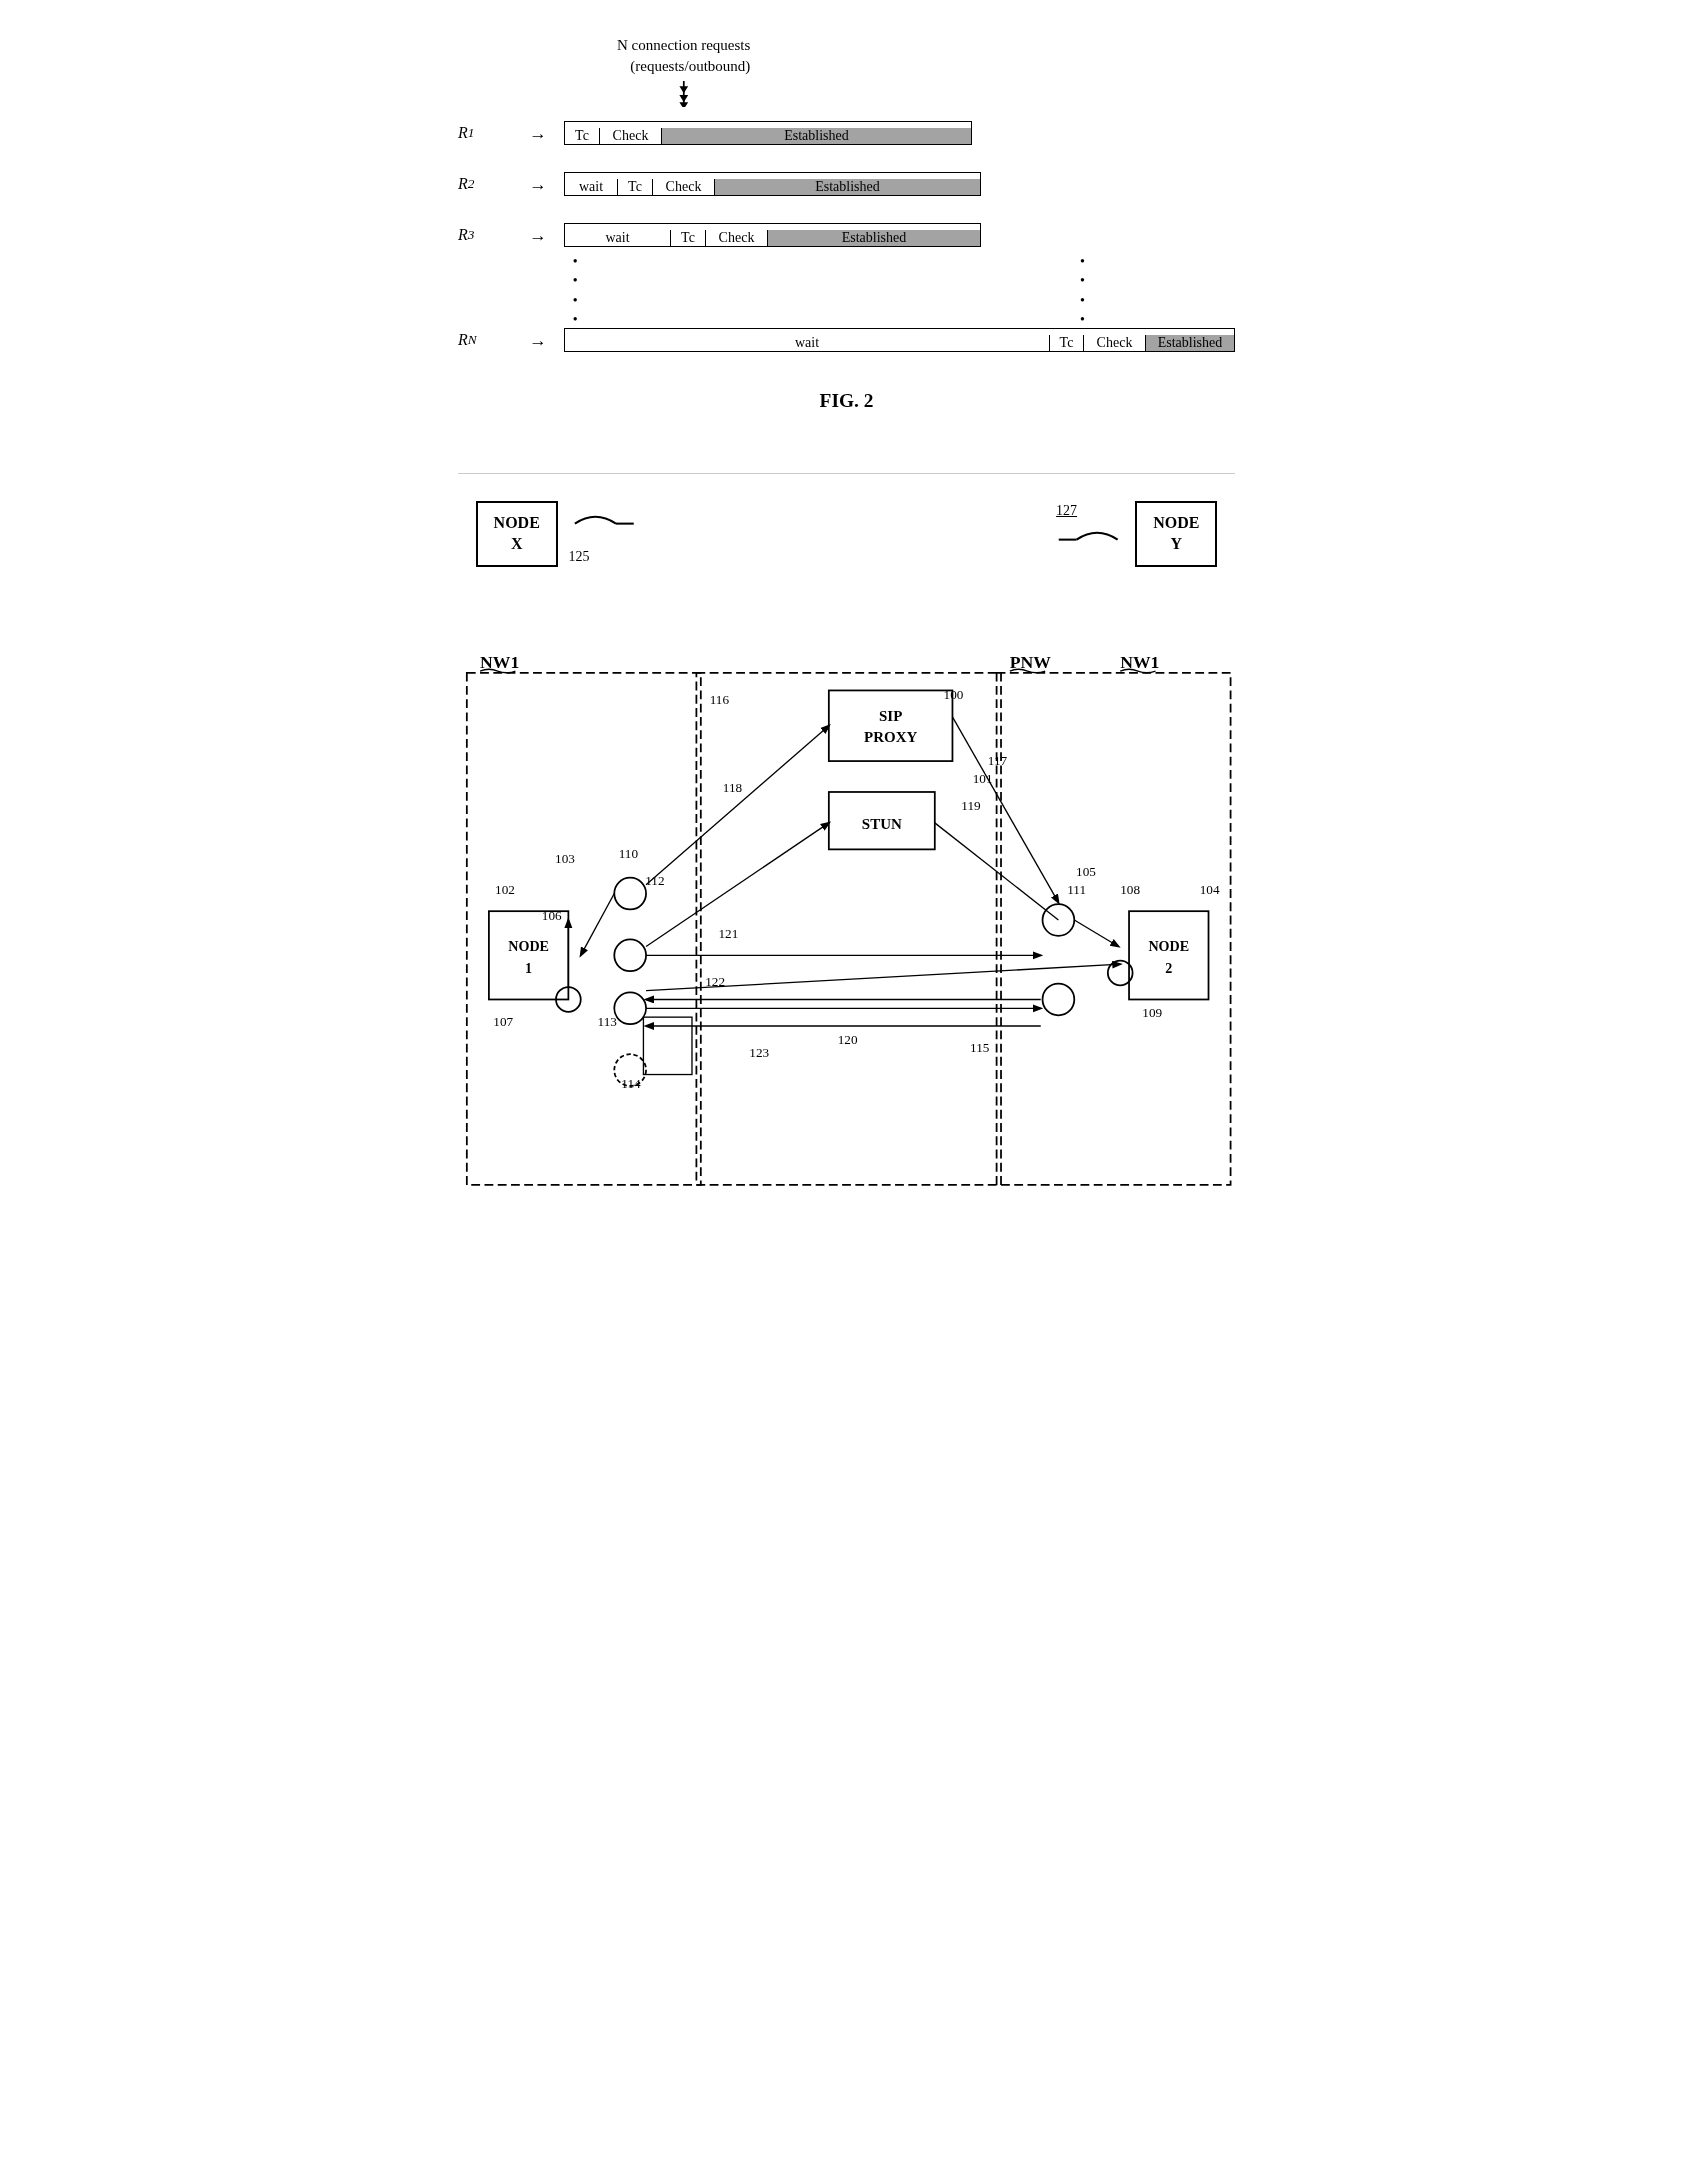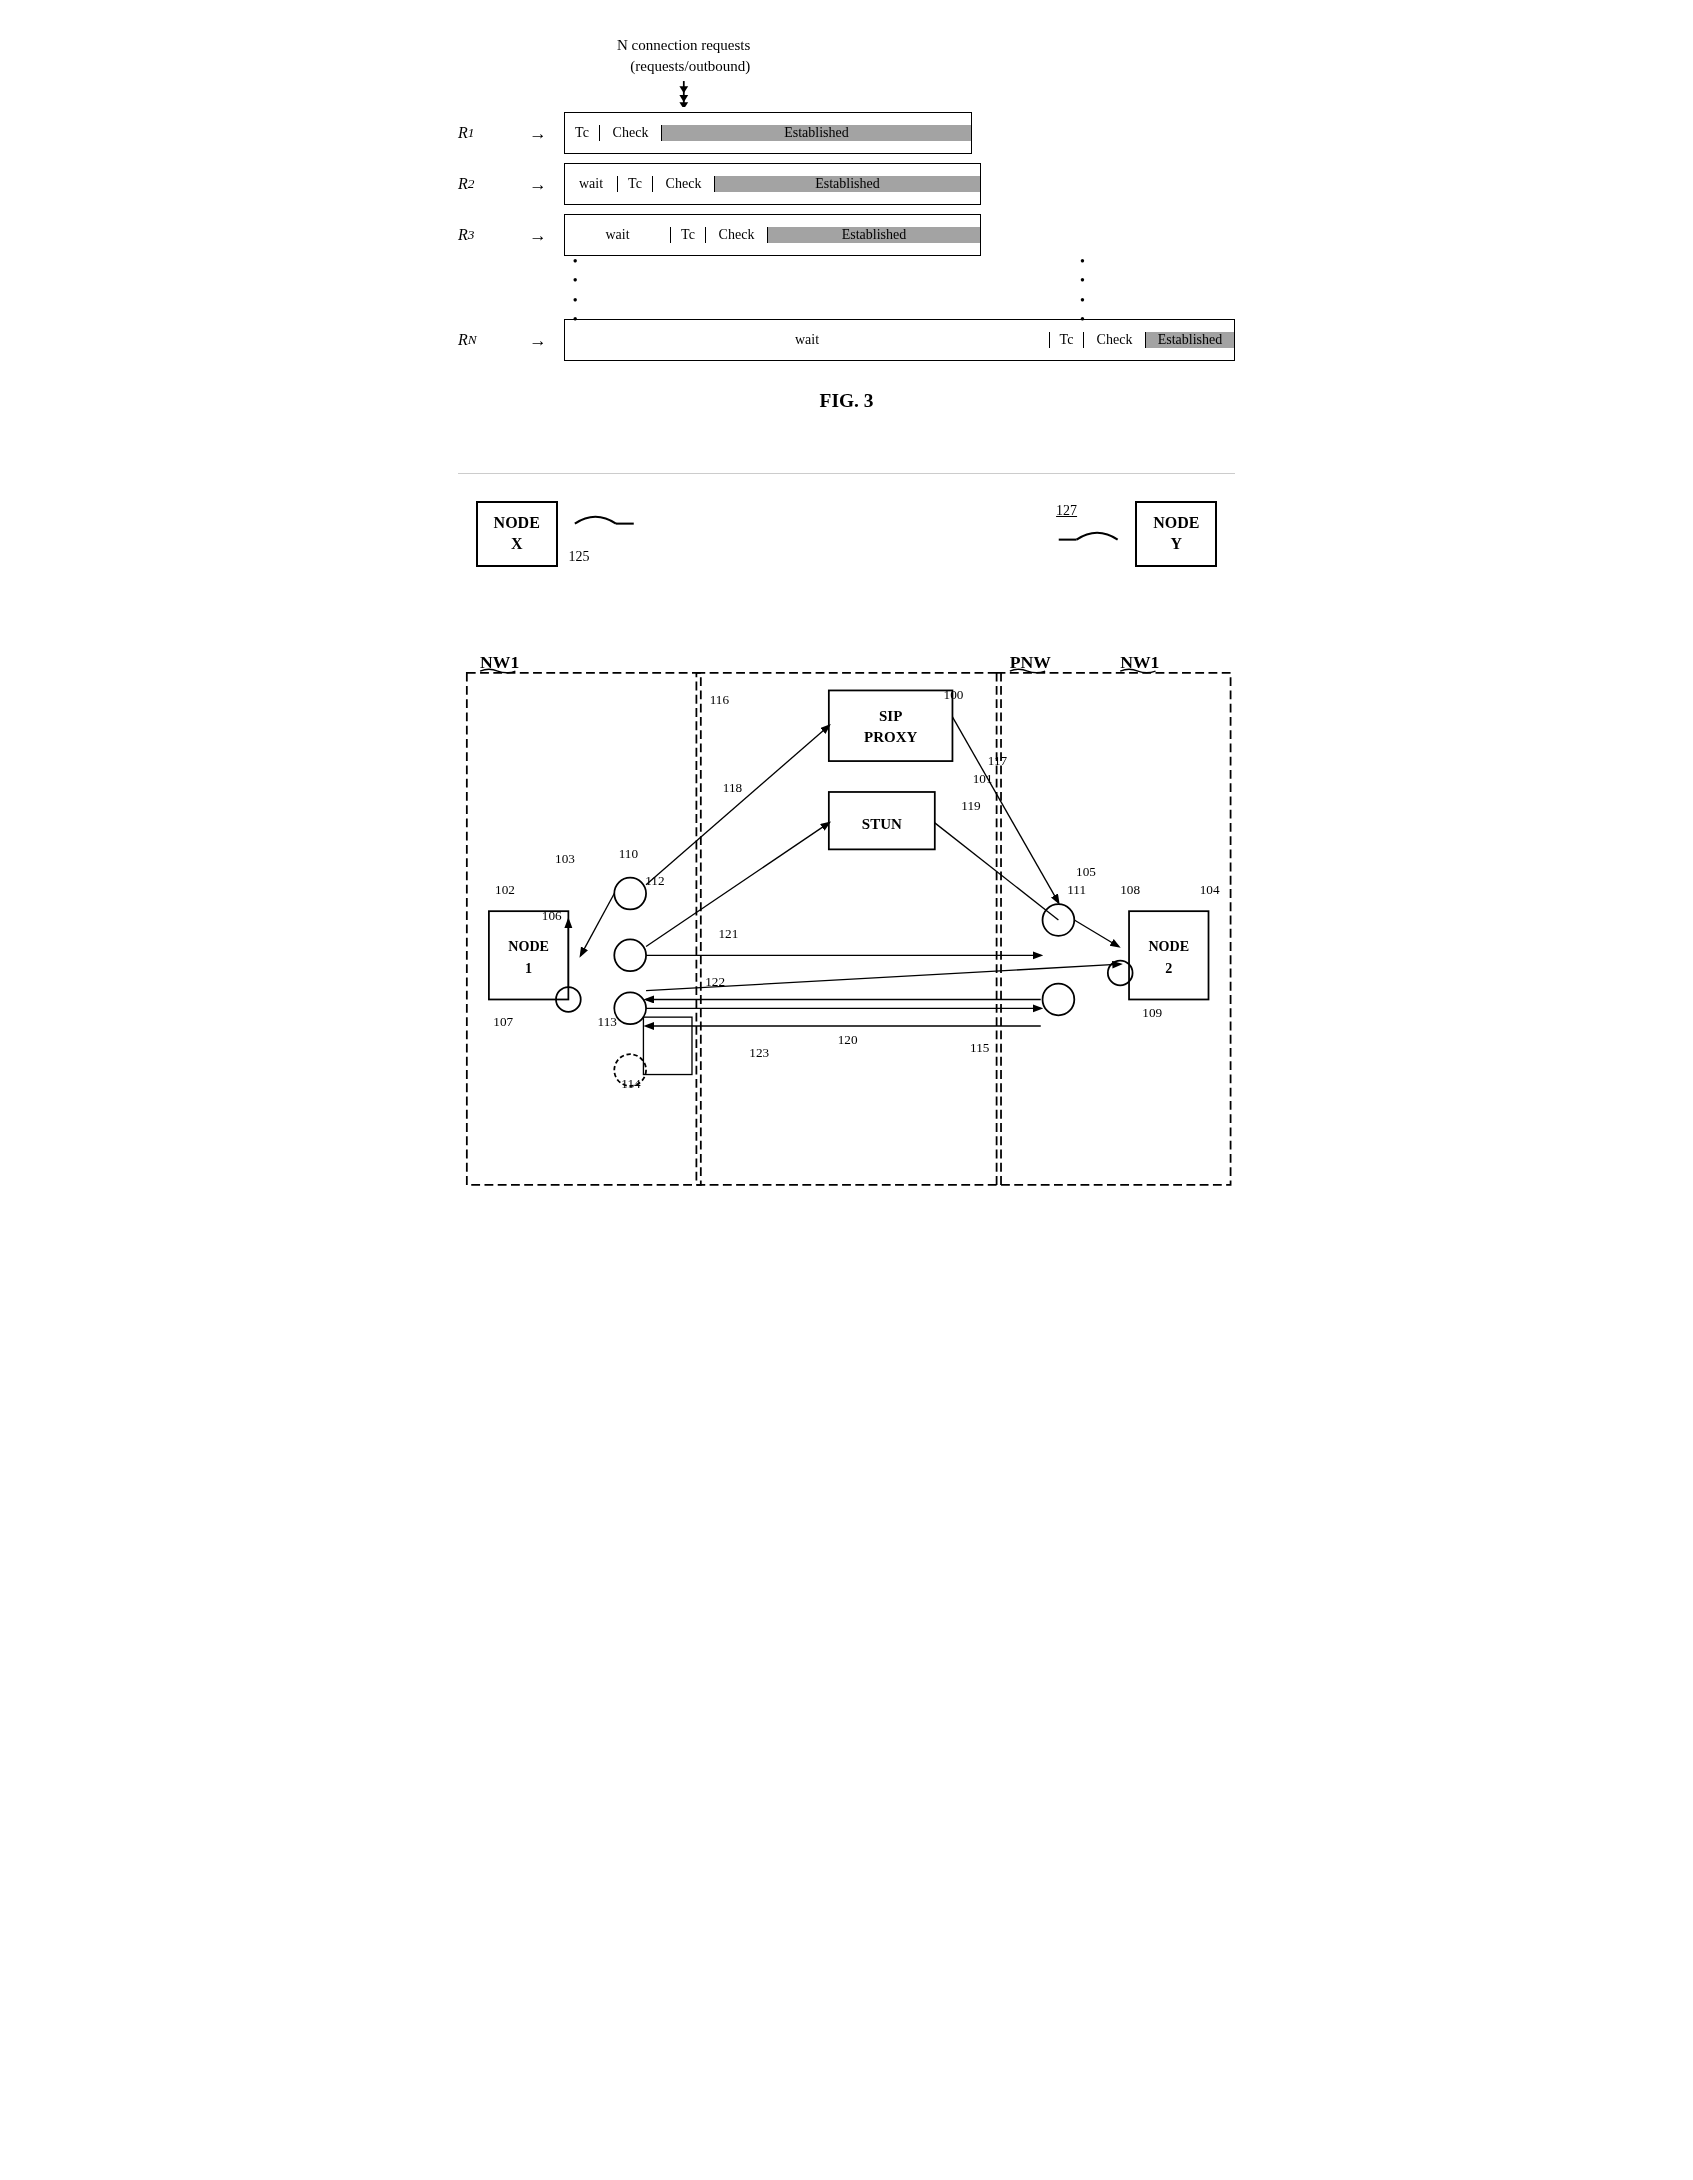--- a/index.html
+++ b/index.html
@@ -33,22 +33,22 @@
 
     .row-arrow {
       width: 35px;
       display: flex;
       align-items: center;
       font-size: 16px;
     }
 
     .timeline-blocks {
       display: flex;
-      align-items: center;
-      height: 42px;
+      align-items: flex-end;
+      height: 24px;
       border: 1.8px solid #000;
     }
 
     .block {
       display: flex;
       align-items: center;
       justify-content: center;
       font-size: 14px;
       border-right: 1.8px solid #000;
       padding: 0 7px;
@@ -206,21 +206,21 @@
     <div class="row-label" style="font-style:italic; font-size:16px;">R<sub>N</sub></div>
     <div class="row-arrow" style="font-size:17.6px;">→</div>
     <div class="timeline-blocks" style="flex:1;">
       <div class="block block-wait block-wait-large" style="flex:1; min-width:265px;">wait</div>
       <div class="block block-tc" style="min-width:34px; padding:0 3.5px;">Tc</div>
       <div class="block block-check">Check</div>
       <div class="block block-established" style="min-width:88px; flex:0;">Established</div>
     </div>
   </div>
 
-  <div class="fig-caption">FIG. 3</div>
+  <div class="fig-caption">FIG. 2</div>
 </div>
 
 <div class="divider-line"></div>
 
 <div class="fig3-container">
 
   <div style="display:flex; justify-content:space-between; align-items:center; margin-bottom: 17.6px; padding: 0 17.6px;">
     <div style="display:flex; align-items:center; gap:10.6px;">
       <div style="border: 2.2px solid #000; padding: 10.6px 16px; font-size:16px; font-weight:bold; text-align:center; line-height:1.3;">
         NODE<br>X

